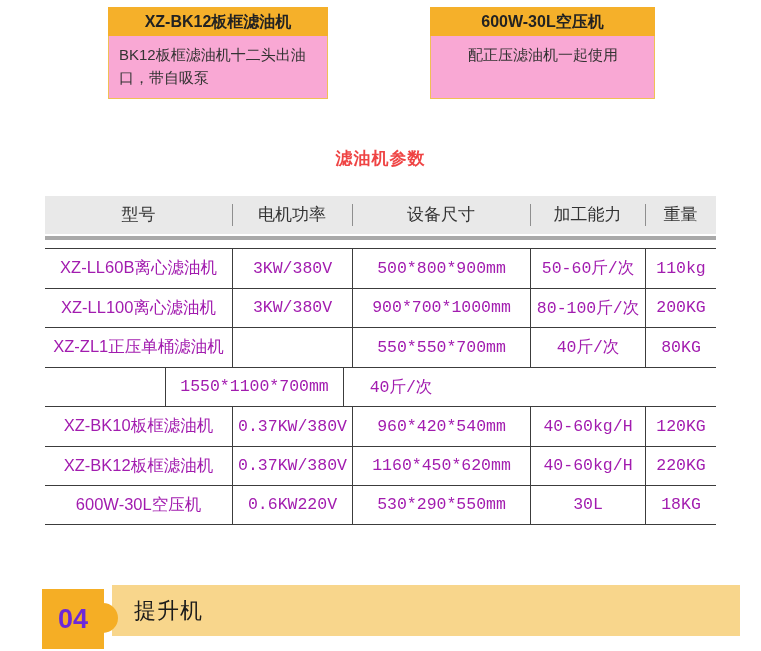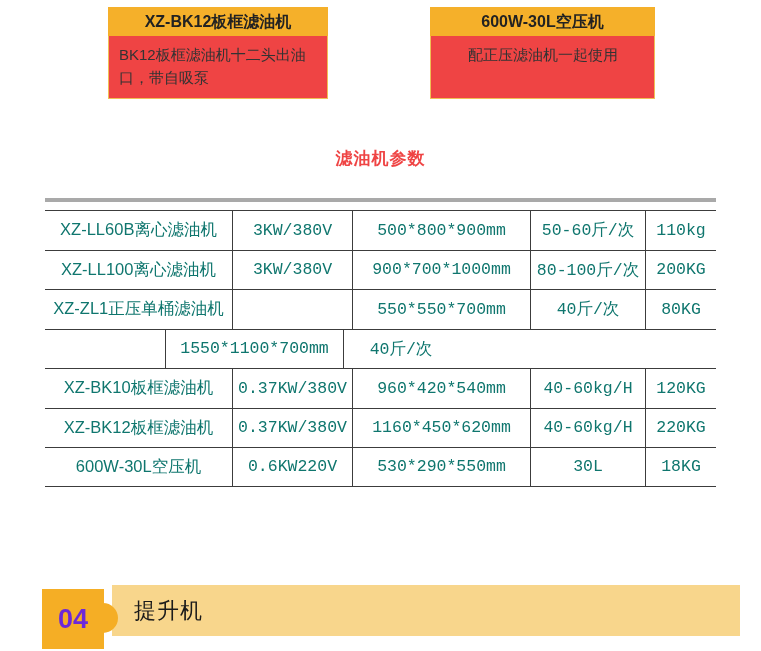--- a/index.html
+++ b/index.html
@@ -10,21 +10,21 @@
   }
   
   .card{position:absolute;top:7px;}
   .card-1{left:108px;width:220px;}
   .card-2{left:430px;width:225px;}
   .card-header{
     height:29px;line-height:29px;background:#f5b02a;
     text-align:center;font-weight:bold;font-size:16px;color:#222222;
   }
   .card-body{
-    height:62px;background:#ef4444;border:1px solid #f0c055;border-top:none;
+    height:62px;background:#f9a8d4;border:1px solid #f0c055;border-top:none;
     font-size:15px;line-height:1.55;color:#333333;
   }
   .card-1 .card-body{padding:7px 10px 0 10px;height:55px;text-align:left;}
   .card-2 .card-body{padding:7px 5px 0 6px;height:55px;text-align:center;}
   
   .table-title{
     position:absolute;top:147px;left:0;width:761px;text-align:center;
     font-size:17px;font-weight:bold;color:#ef4444;letter-spacing:1px;
   }
   
@@ -40,21 +40,21 @@
   .th + .th::before{
     content:"";position:absolute;left:0;top:8px;width:1px;height:22px;background:#8f8f8f;
   }
   .tbody{margin-top:8px;}
   .tr{
     display:flex;height:39.5px;border-top:1px solid #3c3c3c;box-sizing:border-box;
   }
   .tr:last-child{border-bottom:1px solid #3c3c3c;}
   .td{
     display:flex;align-items:center;justify-content:center;
-    box-sizing:border-box;font-size:16.5px;color:#0f766e;white-space:nowrap;
+    box-sizing:border-box;font-size:16.5px;color:#a21caf;white-space:nowrap;
   }
   .td + .td{border-left:1px solid #3c3c3c;font-family:Liberation Mono, monospace;}
   .c0{width:187px;}
   .c1{width:120px;}
   .c2{width:178px;}
   .c3{width:115px;}
   .c4{width:71px;}
   
   .section-banner{
     position:absolute;left:112px;top:585px;width:628px;height:51px;
@@ -83,20 +83,27 @@
 </div>
 
 <div class="card card-2">
   <div class="card-header">600W-30L空压机</div>
   <div class="card-body">配正压滤油机一起使用</div>
 </div>
 
 <div class="table-title">滤油机参数</div>
 
 <div class="spec-table">
+  <div class="thead">
+    <div class="th c0">型号</div>
+    <div class="th c1">电机功率</div>
+    <div class="th c2">设备尺寸</div>
+    <div class="th c3">加工能力</div>
+    <div class="th c4">重量</div>
+  </div>
   <div class="thead-bar"></div>
   <div class="tbody" id="table-body">
       <div class="tr">
         <div class="td c0">XZ-LL60B离心滤油机</div>
         <div class="td c1">3KW/380V</div>
         <div class="td c2">500*800*900mm</div>
         <div class="td c3">50-60斤/次</div>
         <div class="td c4">110kg</div>
       </div>
       <div class="tr">

